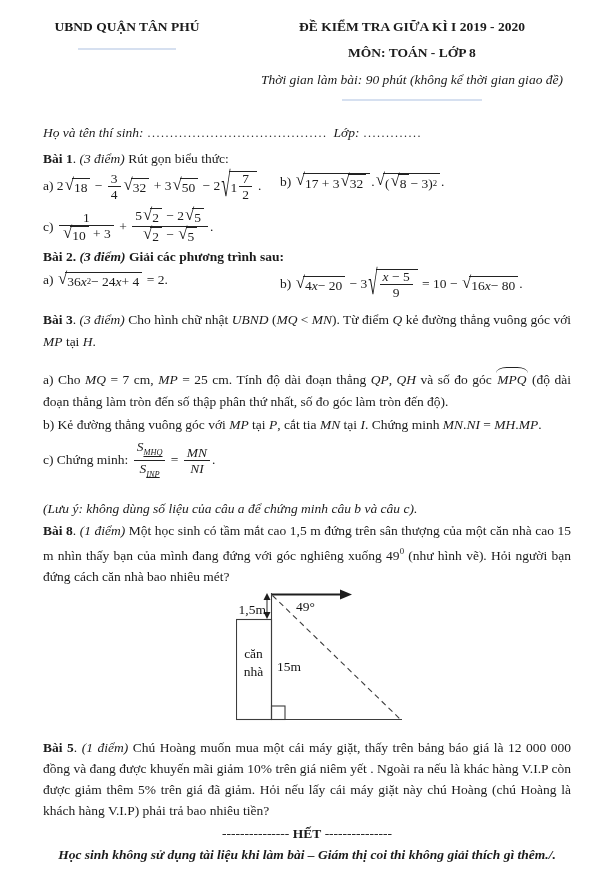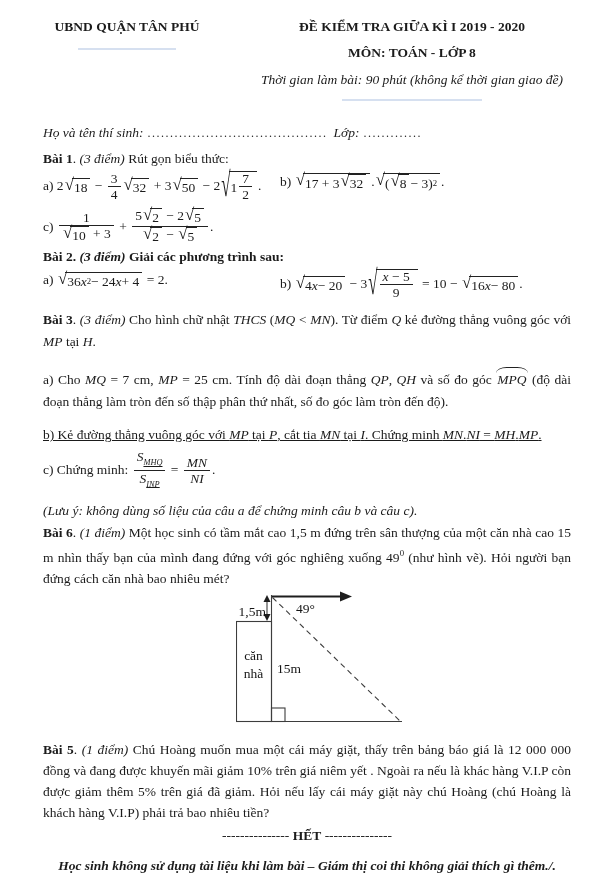--- a/index.html
+++ b/index.html
@@ -44,21 +44,21 @@
      border-top:1.2px solid #222;border-radius:55% 55% 0 0 / 160% 160% 0 0;}
   
   .fig-wrap{margin:-2px 0 0 185px;height:142px;padding-left:8px;}
   .fig .ln{stroke:var(--figure_line,#3d3d3d);stroke-width:1.1;fill:none;}
   .fig .ln-bold{stroke:#1e1e1e;stroke-width:1.9;fill:none;}
   .fig .ah{fill:#1e1e1e;stroke:none;}
   .fig text{font-family:"Liberation Serif","DejaVu Serif",serif;font-size:13.5px;fill:#151515;}
   
   .end-line{margin-top:2px;text-align:center;line-height:21px;}
   .end-line .het{font-weight:bold;}
-  .footer{margin-top:9px;text-align:center;font-weight:bold;font-style:italic;line-height:21px;}
+  .footer{margin-top:0;text-align:center;font-weight:bold;font-style:italic;line-height:21px;}
 </style>
 </head>
 <body>
 
 <div class="page">
 
   <div class="hdr">
     <div class="hdr-left">
       <div class="hline">UBND QUẬN TÂN PHÚ</div>
       <div class="rule rule-left"></div>
@@ -149,33 +149,33 @@
               <span class="fn"><i>x</i> − 5</span>
               <span class="fd">9</span>
             </span>
           </span>
         </span> = 10 − <span class="r">
           <span class="rs">√</span>
           <span class="rb">16<i>x</i> − 80</span>
         </span>.</div>
   </div>
 
-  <div class="para" style="margin-top:8px;"><b>Bài 3</b>. <i>(3 điểm)</i> Cho hình chữ nhật <i>THCS</i> (<i>MQ</i> &lt; <i>MN</i>). Từ điểm <i>Q</i> kẻ đường thẳng vuông góc với <i>MP</i> tại <i>H</i>.</div>
+  <div class="para" style="margin-top:8px;"><b>Bài 3</b>. <i>(3 điểm)</i> Cho hình chữ nhật <i>UBND</i> (<i>MQ</i> &lt; <i>MN</i>). Từ điểm <i>Q</i> kẻ đường thẳng vuông góc với <i>MP</i> tại <i>H</i>.</div>
   <div class="para" style="margin-top:16px;">a) Cho <i>MQ</i> = 7 cm, <i>MP</i> = 25 cm. Tính độ dài đoạn thẳng <i>QP</i>, <i>QH</i> và số đo góc <span class="arc"><i>MPQ</i></span> (độ dài đoạn thẳng làm tròn đến số thập phân thứ nhất, số đo góc làm tròn đến độ).</div>
-  <div class="para" style="margin-top:11px;text-decoration:underline;">b) Kẻ đường thẳng vuông góc với <i>MP</i> tại <i>P</i>, cắt tia <i>MN</i> tại <i>I</i>. Chứng minh <i>MN</i>.<i>NI</i> = <i>MH</i>.<i>MP</i>.</div>
+  <div class="para" style="margin-top:1px;">b) Kẻ đường thẳng vuông góc với <i>MP</i> tại <i>P</i>, cắt tia <i>MN</i> tại <i>I</i>. Chứng minh <i>MN</i>.<i>NI</i> = <i>MH</i>.<i>MP</i>.</div>
   <div class="p-tight" style="margin-top:4px;white-space:nowrap;">c) Chứng minh: <span class="f">
         <span class="fn"><i>S</i><sub><i>MHQ</i></sub></span>
         <span class="fd"><i>S</i><sub><i>INP</i></sub></span>
       </span> = <span class="f">
         <span class="fn"><i>MN</i></span>
         <span class="fd"><i>NI</i></span>
       </span>.</div>
-  <div class="para" style="margin-top:8px;"><i>(Lưu ý: không dùng số liệu của câu a để chứng minh câu b và câu c).</i></div>
-
-  <div class="para p-tight" style="margin-top:0;"><b>Bài 6</b>. <i>(1 điểm)</i> Một học sinh có tầm mắt cao 1,5 m đứng trên sân thượng của một căn nhà cao 15 m nhìn thấy bạn của mình đang đứng với góc nghiêng xuống 49<sup>0</sup> (như hình vẽ). Hỏi người bạn đứng cách căn nhà bao nhiêu mét?</div>
+  <div class="para" style="margin-top:16px;"><i>(Lưu ý: không dùng số liệu của câu a để chứng minh câu b và câu c).</i></div>
+
+  <div class="para p-tight" style="margin-top:0;"><b>Bài 8</b>. <i>(1 điểm)</i> Một học sinh có tầm mắt cao 1,5 m đứng trên sân thượng của một căn nhà cao 15 m nhìn thấy bạn của mình đang đứng với góc nghiêng xuống 49<sup>0</sup> (như hình vẽ). Hỏi người bạn đứng cách căn nhà bao nhiêu mét?</div>
 
   <div class="fig-wrap">
     <svg class="fig" width="200" height="142" viewBox="0 0 200 142">
 
       <rect x="0.5" y="34.5" width="35" height="100" class="ln"></rect>
 
       <line x1="35.5" y1="8" x2="35.5" y2="134.5" class="ln"></line>
 
       <line x1="0" y1="134.5" x2="166" y2="134.5" class="ln"></line>
 

